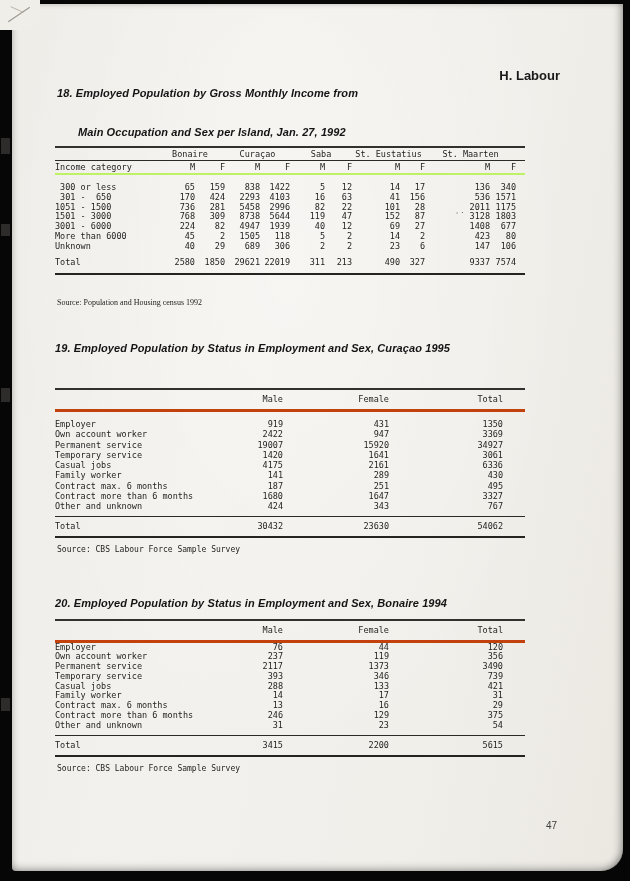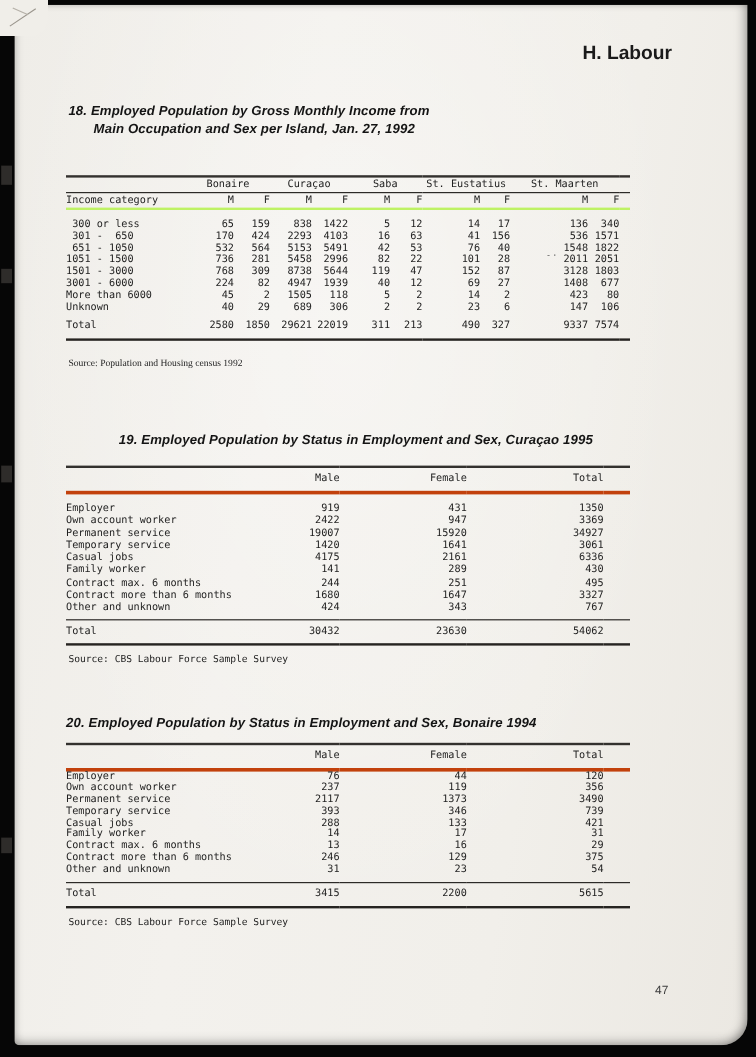--- a/index.html
+++ b/index.html
@@ -18,22 +18,22 @@
                 inset 5px 0 7px -4px rgba(0,0,0,0.18),
                 inset 0 4px 6px -4px rgba(0,0,0,0.15);
   }
   
   #corner-fold{position:absolute;left:0;top:0;width:40px;height:30px;background:#f0eee9;border-bottom-right-radius:14px;}
   #corner-fold .crease1{position:absolute;left:6px;top:14px;width:26px;height:1px;background:#9a958d;transform:rotate(-34deg);}
   #corner-fold .crease2{position:absolute;left:10px;top:9px;width:14px;height:1px;background:#b5b0a8;transform:rotate(24deg);}
   .edge-mark{position:absolute;left:1px;width:9px;background:#2e2c2a;}
   .abs{position:absolute;}
   .title{font-family:"Liberation Sans",sans-serif;font-weight:bold;font-size:11px;line-height:15px;color:#141414;letter-spacing:0.1px;font-style:italic;}
-  .title .indent{padding-left:21px;}
-  #header-right{font-family:"Liberation Sans",sans-serif;font-weight:bold;font-size:16px;color:#1a1a1a;text-align:right;width:120px;}
+  .title .indent{padding-left:21px;margin-top:24px;}
+  #header-right{font-family:"Liberation Sans",sans-serif;font-weight:bold;font-size:13px;color:#1a1a1a;text-align:right;width:120px;margin-top:32px;}
   .source{font-size:8px;color:#232323;letter-spacing:0;}
   #page-number{font-family:"Liberation Sans",sans-serif;font-size:10px;color:#3c3c3c;width:40px;text-align:right;}
   
   .tbl{border-collapse:collapse;width:100%;table-layout:fixed;font-size:8.5px;color:#1e1e1e;
        border-top:2px solid #33312e;border-bottom:2px solid #262421;}
   .tbl td,.tbl th{padding:0;font-weight:normal;text-align:right;white-space:pre;}
   .tbl .lbl{text-align:left;}
   .tbl th{text-align:center;}
   .t18 tr.islands{height:13px;}
   .t18 tr.islands>*{border-bottom:1px solid #2c2a27;vertical-align:middle;}
@@ -137,45 +137,31 @@
           <td>4103</td>
           <td>16</td>
           <td>63</td>
           <td>41</td>
           <td>156</td>
           <td>536</td>
           <td>1571</td>
           <td></td>
         </tr>
     <tr class="data">
-          <td class="lbl"> 651 - 1050</td>
-          <td>532</td>
-          <td>564</td>
-          <td>5153</td>
-          <td>5491</td>
-          <td>42</td>
-          <td>53</td>
-          <td>76</td>
-          <td>40</td>
-          <td>1548</td>
-          <td>1822</td>
-          <td></td>
-        </tr>
-    <tr class="data">
           <td class="lbl">1051 - 1500</td>
           <td>736</td>
           <td>281</td>
           <td>5458</td>
           <td>2996</td>
           <td>82</td>
           <td>22</td>
           <td>101</td>
           <td>28</td>
           <td>2011</td>
-          <td>2051</td>
+          <td>1175</td>
           <td></td>
         </tr>
     <tr class="data">
           <td class="lbl">1501 - 3000</td>
           <td>768</td>
           <td>309</td>
           <td>8738</td>
           <td>5644</td>
           <td>119</td>
           <td>47</td>
@@ -240,21 +226,21 @@
           <td>9337</td>
           <td>7574</td>
           <td></td>
         </tr>
   </tbody>
     </table>
 </div>
 <div id="stray-mark" class="abs" style="left:455px;top:209px;">-·</div>
 <div class="source abs" style="left:57px;top:298px;font-family:Liberation Serif, serif;">Source: Population and Housing census 1992</div>
 
-<div class="title abs" style="left:55px;top:360px;width:480px;margin-left:44px;">19. Employed Population by Status in Employment and Sex, Curaçao 1995</div>
+<div class="title abs" style="left:55px;top:341px;width:480px;">19. Employed Population by Status in Employment and Sex, Curaçao 1995</div>
 
 <div class="abs" style="left:55px;top:388px;width:470px;">
   <table class="tbl t2 t19">
     <colgroup>
         <col style="width:155px">
         <col style="width:73px">
         <col style="width:106px">
         <col style="width:114px">
         <col style="width:22px">
       </colgroup>
@@ -306,21 +292,21 @@
         </tr>
     <tr class="data">
           <td class="lbl">Family worker</td>
           <td>141</td>
           <td>289</td>
           <td>430</td>
           <td></td>
         </tr>
     <tr class="data">
           <td class="lbl">Contract max. 6 months</td>
-          <td>244</td>
+          <td>187</td>
           <td>251</td>
           <td>495</td>
           <td></td>
         </tr>
     <tr class="data">
           <td class="lbl">Contract more than 6 months</td>
           <td>1680</td>
           <td>1647</td>
           <td>3327</td>
           <td></td>

